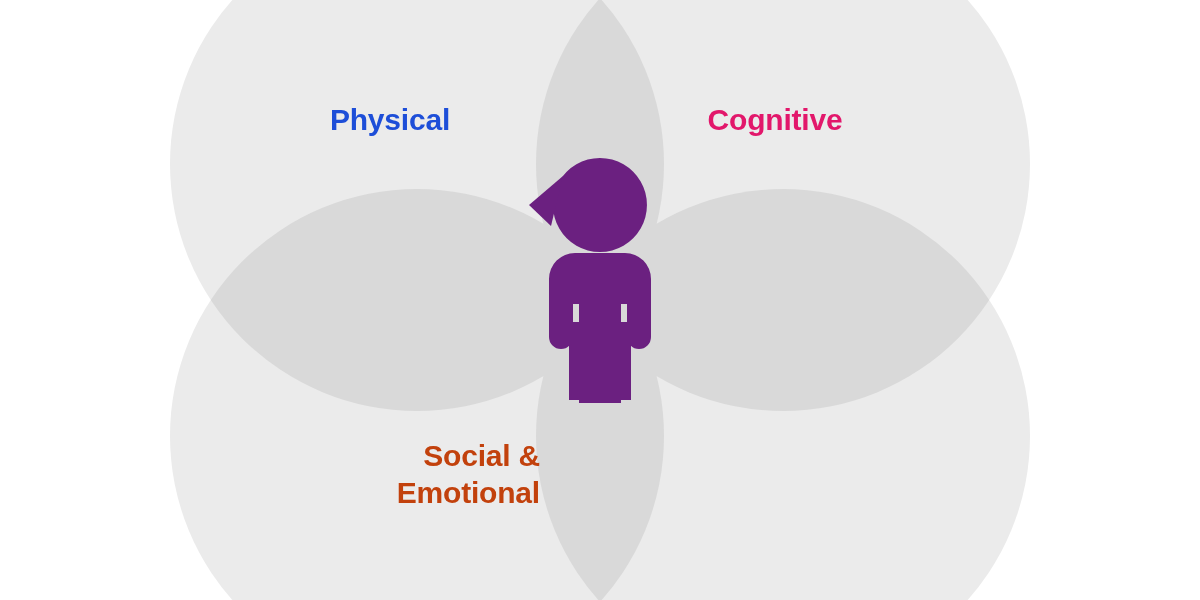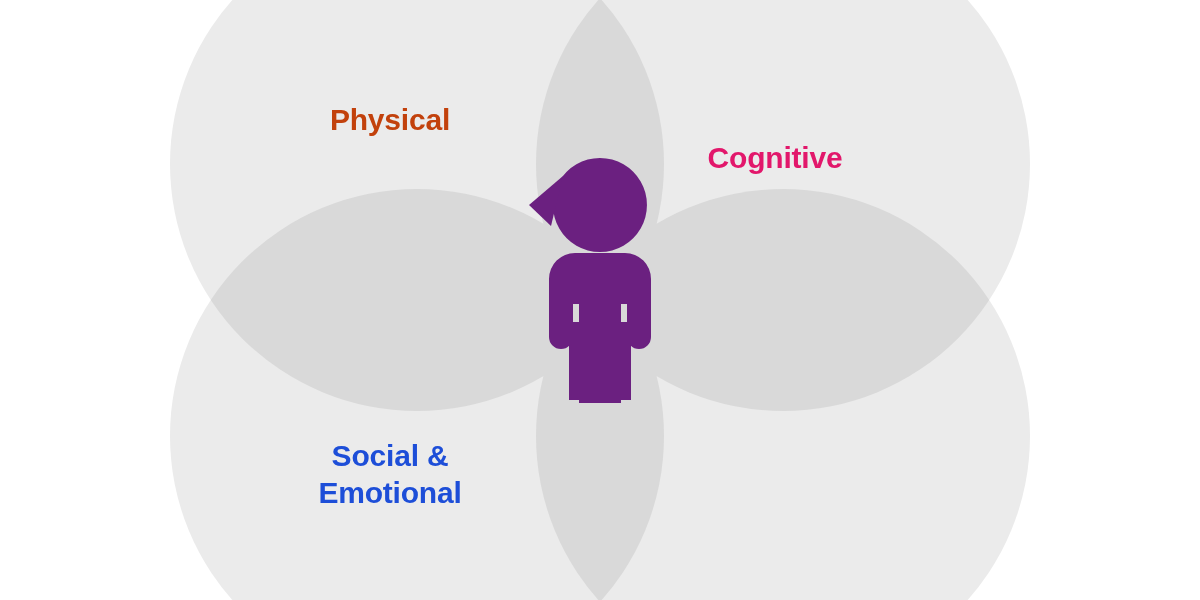--- a/index.html
+++ b/index.html
@@ -119,21 +119,21 @@
                h-6
                v33
                a12 12 0 0 1 -24 0
                v-58
                a26 26 0 0 1 26 -26
                Z"></path>
       <rect x="569" y="322" width="62" height="78"></rect>
     </g>
   </svg>
 
-  <div class="venn-label" id="label-physical" style="color: #c2410c;">Physical</div>
+  <div class="venn-label" id="label-physical" style="color: #1d4ed8;">Physical</div>
 
-  <div class="venn-label" id="label-cognitive" style="color: rgb(226, 23, 107); margin-top: 38px;">Cognitive</div>
+  <div class="venn-label" id="label-cognitive" style="color: rgb(226, 23, 107);">Cognitive</div>
 
-  <div class="venn-label" id="label-social" style="color: #1d4ed8;">Social &amp;
+  <div class="venn-label" id="label-social" style="color: #c2410c; text-align: right;">Social &amp;
 Emotional</div>
 
 
 </div>
 
 </body></html>

